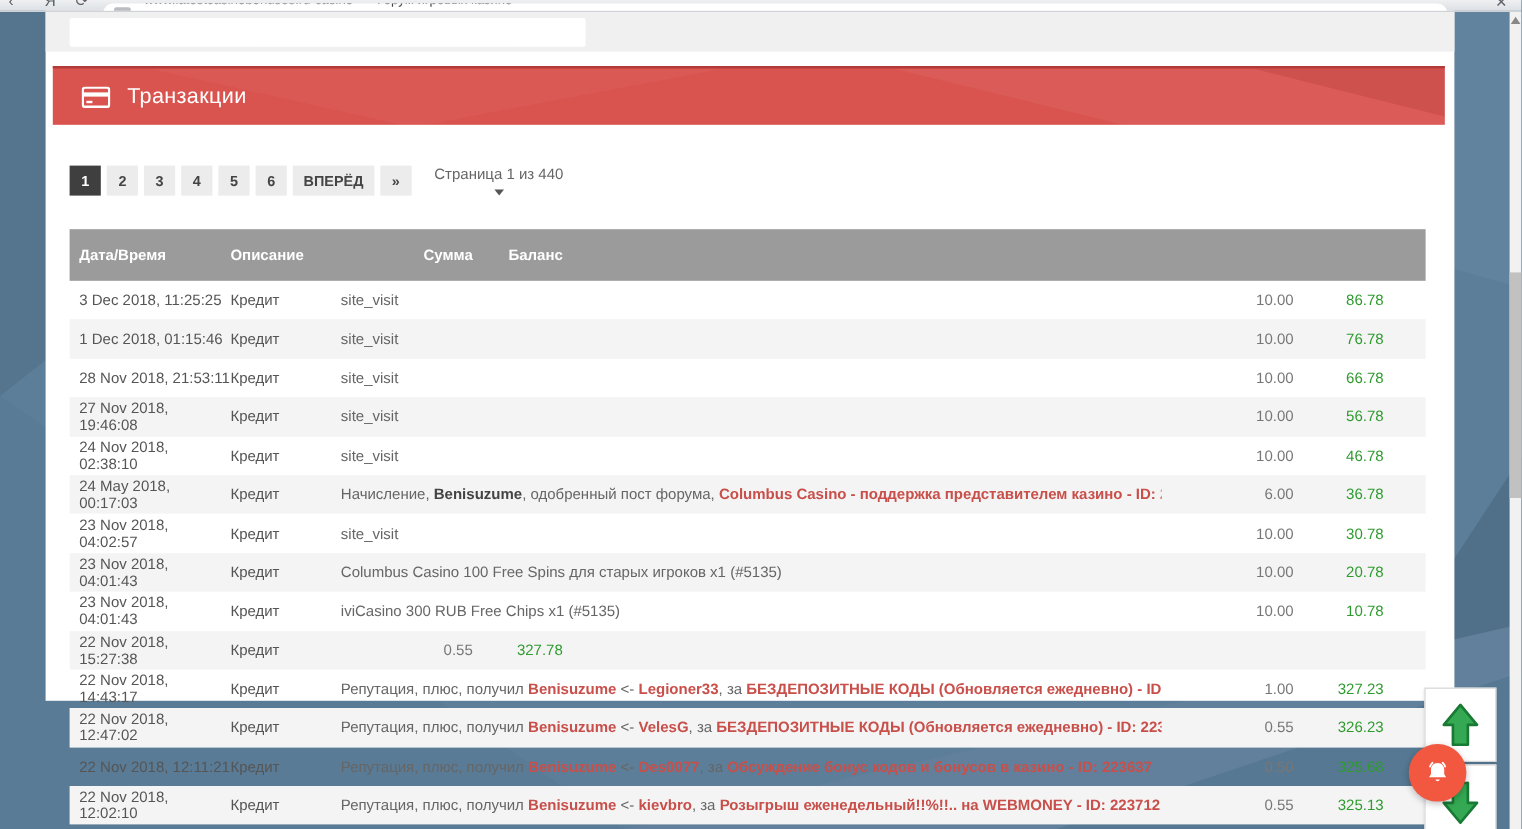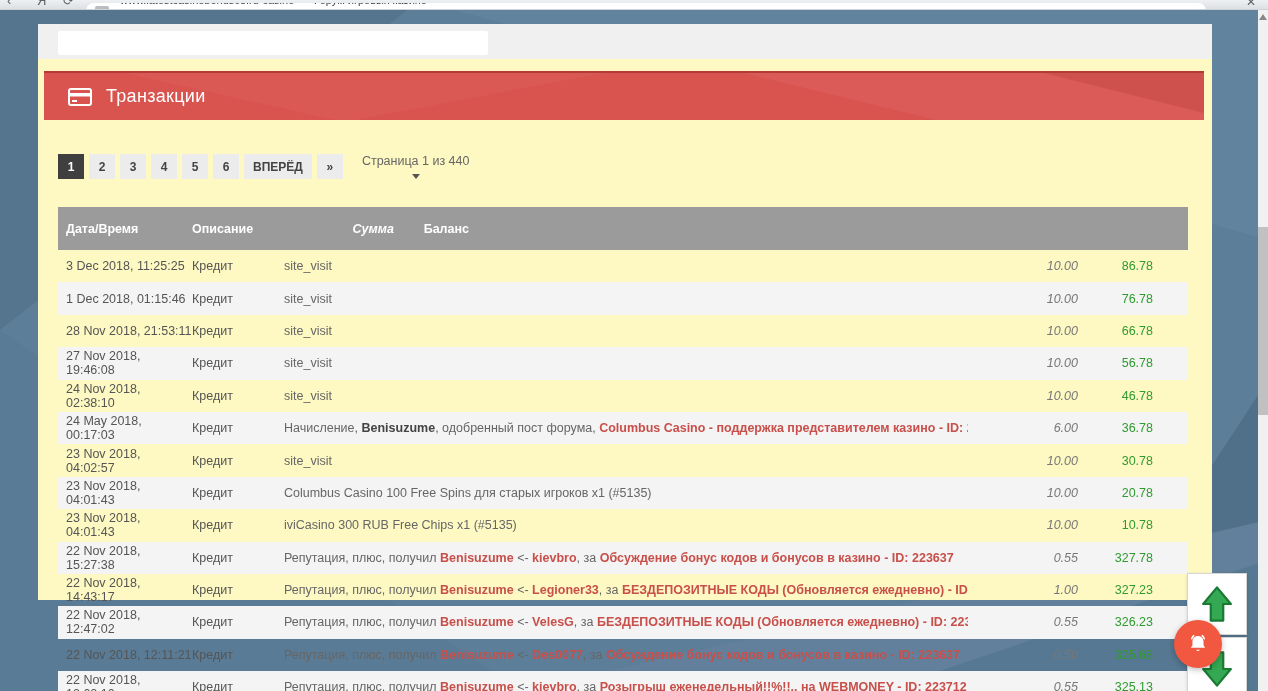--- a/index.html
+++ b/index.html
@@ -14,22 +14,22 @@
     background:linear-gradient(#eef0f2,#dde0e4); overflow:hidden; border-bottom:1px solid #cfd3d8;}
   .chrome-glyph { position:absolute; top:-7px; color:#5f6368; font-size:13px; }
   .chrome-tab { position:absolute; left:86px; top:3px; width:1120px; height:10px;
     background:#fff; border-radius:8px 8px 0 0; overflow:hidden; }
   .chrome-favicon { position:absolute; left:9px; top:3px; width:14px; height:10px;
     background:#b9bcc0; border-radius:2px; }
   .chrome-title { position:absolute; left:34px; top:-9px; font-size:11px; color:#3c4043; white-space:nowrap; }
   .chrome-close { position:absolute; right:12px; top:-5px; color:#5f6368; font-size:12px; cursor:pointer;}
 
   
-  .panel { position:absolute; left:38px; top:24px; width:1174px; height:576px;
-    background:#fef9c3; z-index:10; }
+  .panel { position:absolute; left:38px; top:8px; width:1174px; height:576px;
+    background:#ffffff; z-index:10; }
   .top-strip { position:absolute; left:0; top:0; width:100%; height:35px; background:#f0f0f0; }
   .top-strip-box { position:absolute; left:20px; top:7px; width:430px; height:24px;
     background:#fff; border-radius:2px; }
 
   
   .banner { position:absolute; left:6px; top:47px; width:1160px; height:49px;
     background:#d9534f; border-top:2px solid #b23b38; overflow:hidden; }
   .banner svg.facets { position:absolute; inset:0; }
   .banner-inner { position:absolute; left:24px; top:0; height:100%; display:flex;
     align-items:center; gap:14px; color:#fff; }
@@ -48,21 +48,21 @@
 
   
   .tx-table { position:absolute; left:20px; top:171px; width:1130px; }
   .thead { display:flex; height:43px; background:#9b9b9b; color:#fff;
     font-size:12.5px; font-weight:bold; align-items:center;margin-top:12px; }
   .trow { display:flex; height:32.4px; align-items:center; font-size:12.5px; color:#555; }
   .trow:nth-child(even) { background:#f4f4f4; }
   .col-date { width:134px; padding-left:8px; flex:none; }
   .col-type { width:92px; flex:none; }
   .col-note { flex:1; min-width:0; white-space:nowrap; overflow:hidden; }
-  .col-sum  { width:110px; flex:none; text-align:right; color:#777;font-style:italic; }
+  .col-sum  { width:110px; flex:none; text-align:right; color:#777; }
   .col-bal  { width:110px; flex:none; text-align:right; padding-right:35px;padding-left:14px; }
   .thead .col-sum, .thead .col-bal { color:#fff; }
   .bal-pos { color:#2f9b2f; }
   .sum-neg { color:#e8271c; }
   .seg-plain { color:#666; }
   .seg-bold { color:#444; font-weight:bold; }
   .seg-link { color:#c84f4a; font-weight:bold; cursor:pointer; }
 
   
   .scroll-stack { position:absolute; left:1187px; top:573px; width:60px; z-index:40; }
@@ -216,21 +216,20 @@
         <div class="trow">
           <div class="col-date">23 Nov 2018, 04:01:43</div>
           <div class="col-type">Кредит</div>
           <div class="col-note"><span class="seg-plain">iviCasino 300 RUB Free Chips x1 (#5135)</span></div>
           <div class="col-sum">10.00</div>
           <div class="col-bal bal-pos">10.78</div>
         </div>
         <div class="trow">
           <div class="col-date">22 Nov 2018, 15:27:38</div>
           <div class="col-type">Кредит</div>
-          <div class="col-note"><span class="seg-plain">Репутация, плюс, получил </span><span class="seg-link">Benisuzume</span><span class="seg-plain"> &lt;- </span><span class="seg-link">kievbro</span><span class="seg-plain">, за </span><span class="seg-link">Обсуждение бонус кодов и бонусов в казино - ID: 223637</span></div>
           <div class="col-sum">0.55</div>
           <div class="col-bal bal-pos">327.78</div>
         </div>
         <div class="trow">
           <div class="col-date">22 Nov 2018, 14:43:17</div>
           <div class="col-type">Кредит</div>
           <div class="col-note"><span class="seg-plain">Репутация, плюс, получил </span><span class="seg-link">Benisuzume</span><span class="seg-plain"> &lt;- </span><span class="seg-link">Legioner33</span><span class="seg-plain">, за </span><span class="seg-link">БЕЗДЕПОЗИТНЫЕ КОДЫ (Обновляется ежедневно) - ID: 223631</span></div>
           <div class="col-sum">1.00</div>
           <div class="col-bal bal-pos">327.23</div>
         </div>

